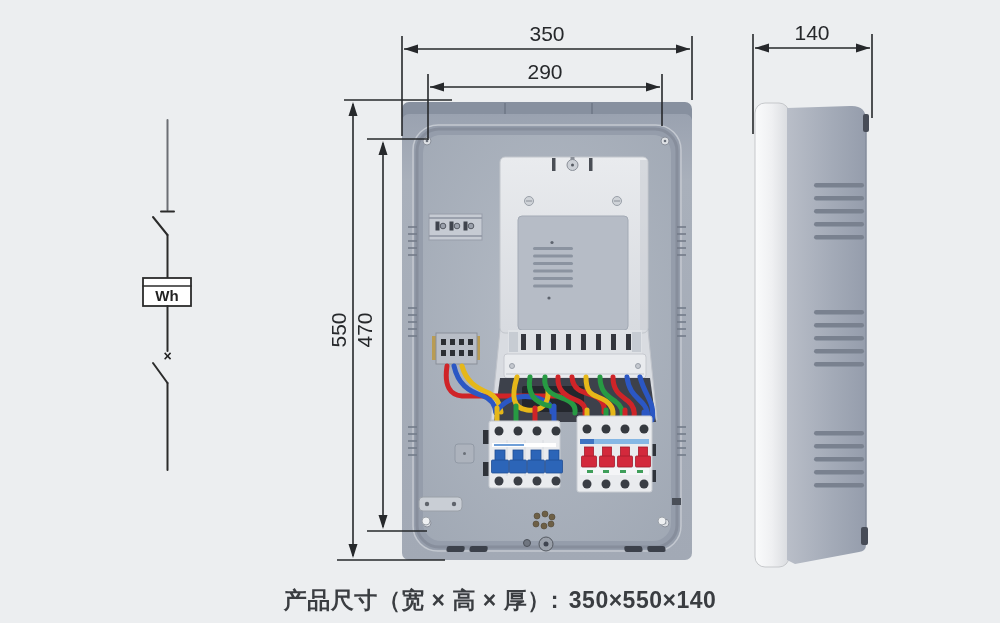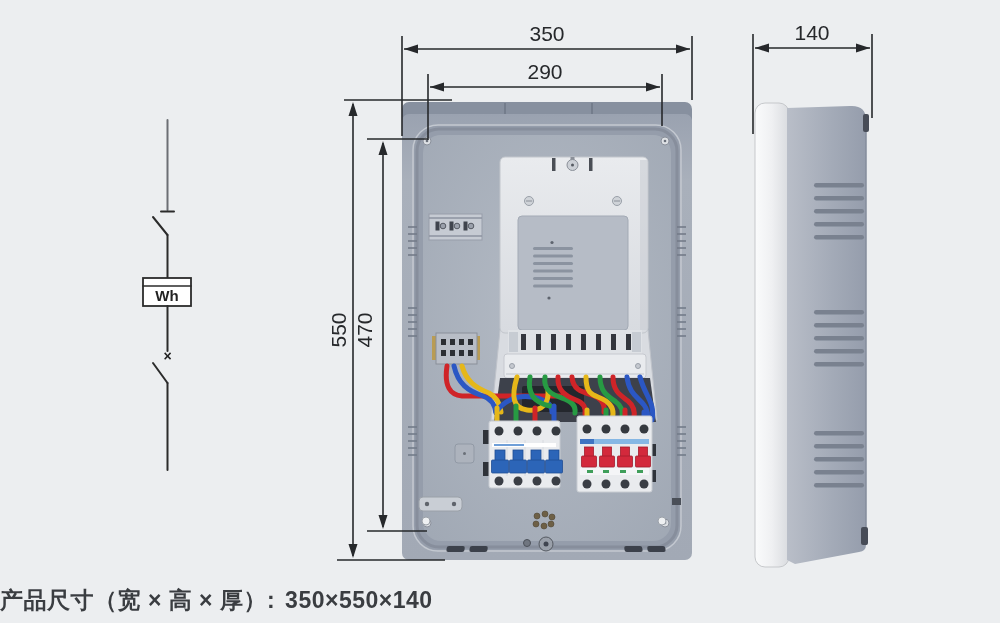--- a/index.html
+++ b/index.html
@@ -2,21 +2,21 @@
 <html><head>
 <meta charset="utf-8">
 <style>
   html,body{margin:0;padding:0;background:#eceef0;}
   .stage{position:relative;width:1000px;height:623px;background:#eceef0;overflow:hidden;
          font-family:"Liberation Sans",sans-serif;}
   .stage svg{position:absolute;left:0;top:0;}
   .dim-text{font-size:21px;fill:#26282b;font-family:"Liberation Sans",sans-serif;}
   .sch-text{font-size:15px;font-weight:bold;fill:#222;font-family:"Liberation Sans",sans-serif;}
   .cross-text{font-size:14px;font-weight:bold;fill:#222;font-family:"Liberation Sans",sans-serif;}
-  .footer{position:absolute;left:0;right:0;top:585px;
+  .footer{position:absolute;left:0;right:0;top:585px;text-align:center;
           font-size:23px;font-weight:bold;color:#3a3d41;letter-spacing:.5px;}
   .footer .val{margin-left:10px;}
 </style>
 </head>
 <body>
 
 <div class="stage">
 <svg width="1000" height="623" viewBox="0 0 1000 623">
   <defs>
     <linearGradient id="gradFace" x1="0" y1="0" x2="0" y2="1">

